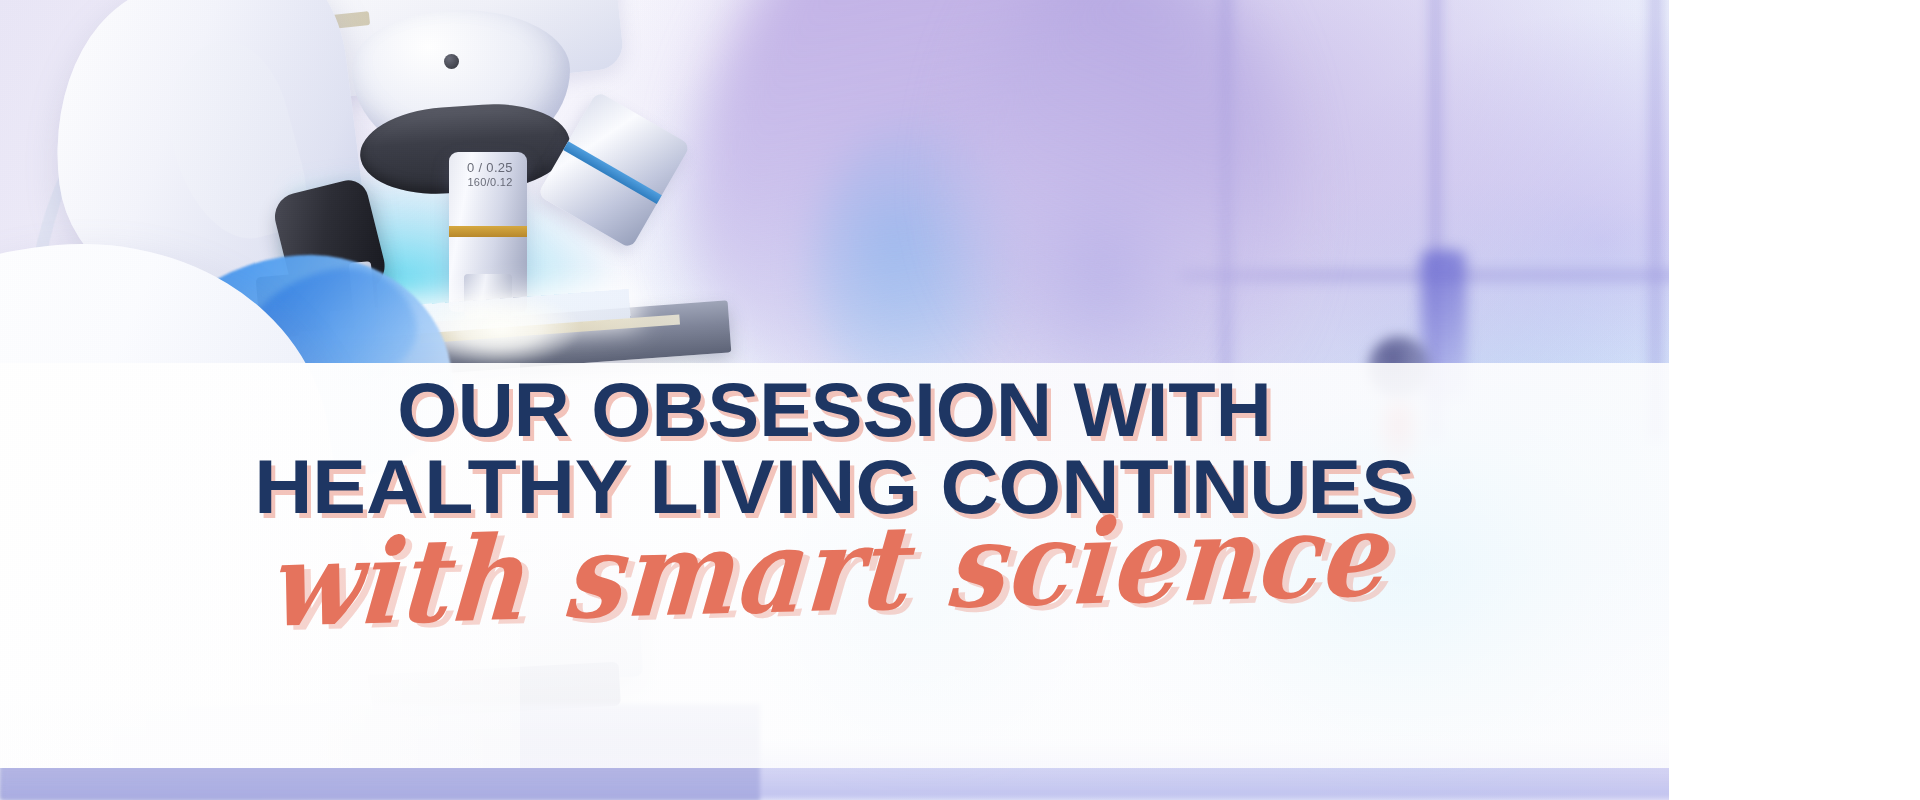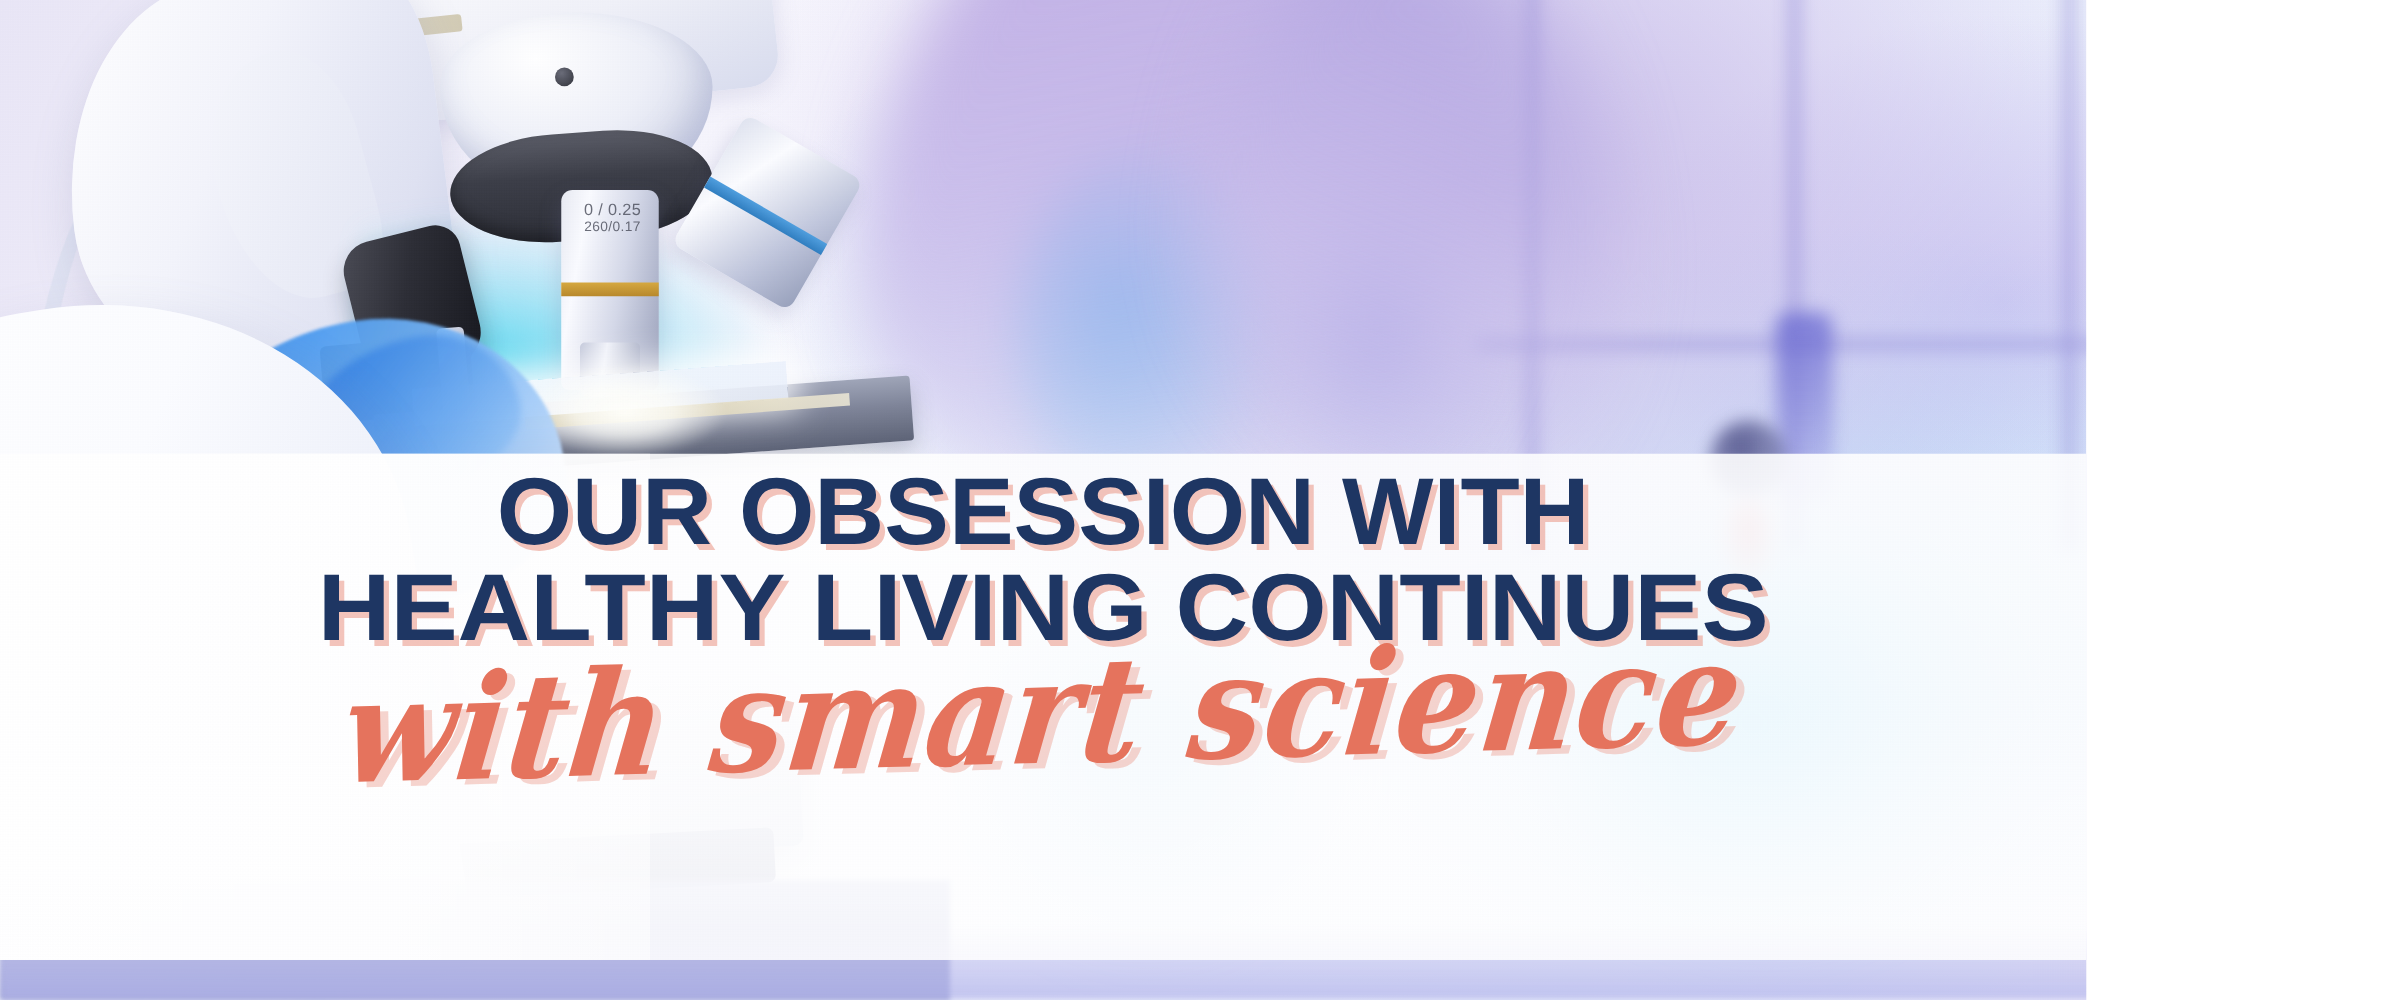--- a/index.html
+++ b/index.html
@@ -426,21 +426,21 @@
     <div class="objective2">
       <div class="blue-band"></div>
     </div>
 
     <div class="objective">
       <div class="band-gold"></div>
       <div class="tip"></div>
     </div>
     <div class="obj-label">
       <div>0 / 0.25</div>
-      <div class="l2">260/0.17</div>
+      <div class="l2">160/0.12</div>
     </div>
 
     <div class="coarse-knob"></div>
 
     <div class="stage-clip"></div>
     <div class="stage-clip-arm"></div>
     <div class="stage-plate"></div>
     <div class="slide-glass"></div>
     <div class="slide-strip"></div>
     <div class="illum-glow"></div>

